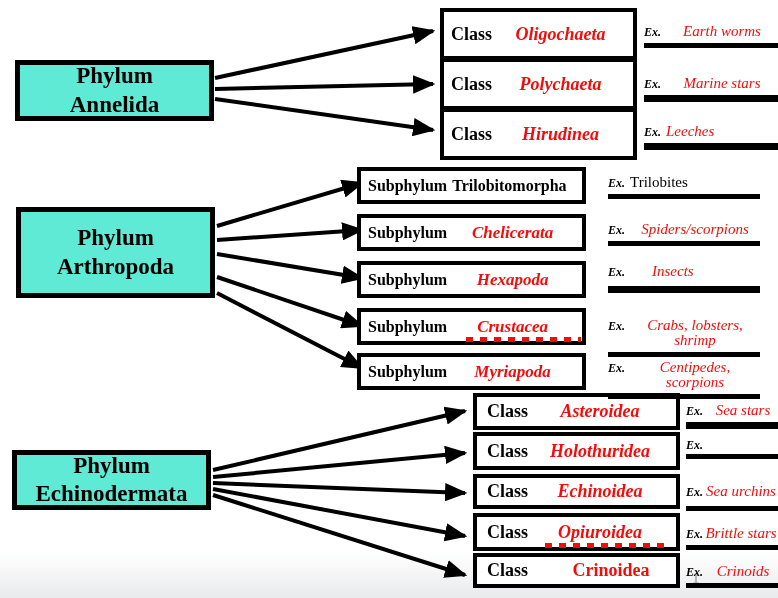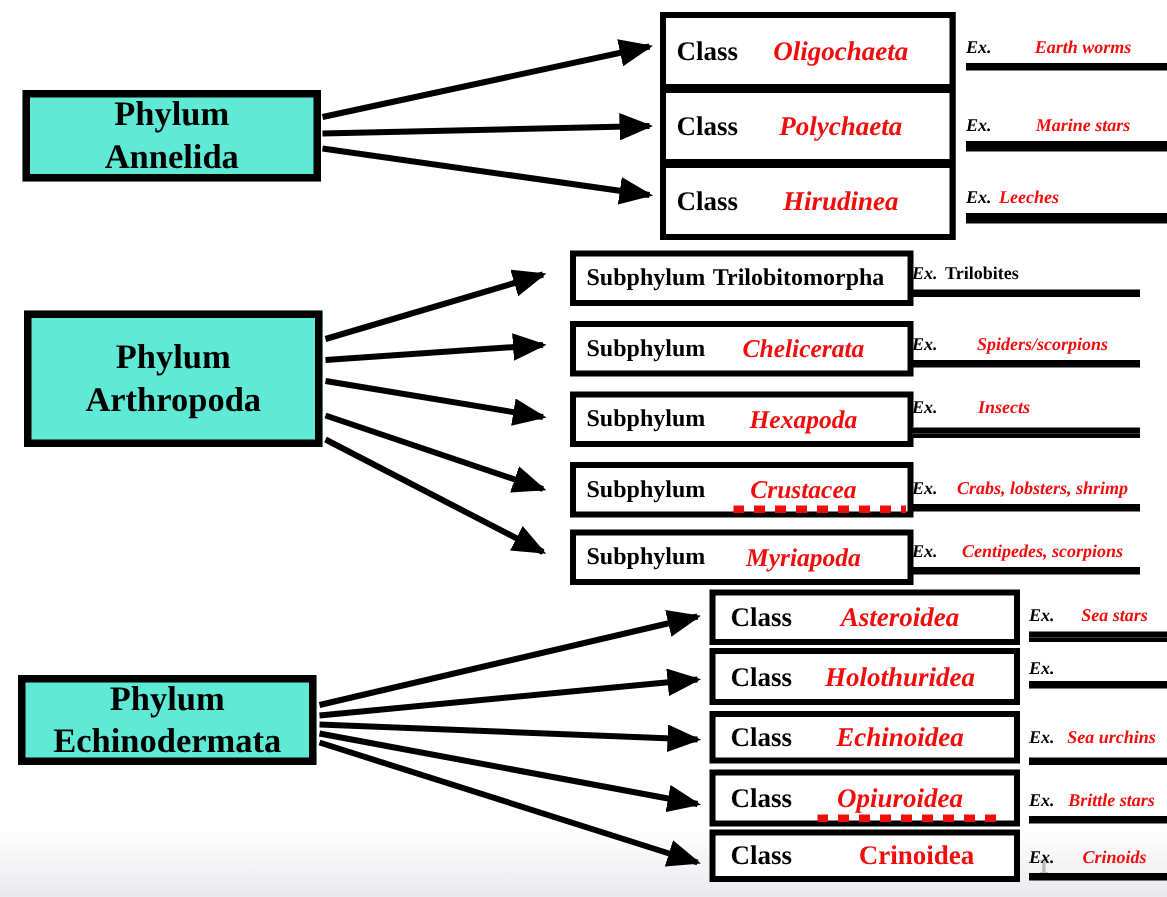--- a/index.html
+++ b/index.html
@@ -17,40 +17,40 @@
     display:flex;flex-direction:column;align-items:center;justify-content:center;
     font-weight:700;font-size:23px;line-height:1.22;text-align:center;}
 
   .stack{position:absolute;z-index:2;background:#000;border:4px solid #000;
     display:flex;flex-direction:column;}
   .stack .row{flex:1;background:#fff;display:flex;align-items:center;padding-left:7px;}
   .stack .sep{height:6px;background:#000;}
 
   .sbox,.ebox{position:absolute;z-index:2;background:#fff;border:4px solid #000;
     display:flex;align-items:center;}
-  .sbox{left:380px;width:229px;height:37px;padding-left:7px;}
+  .sbox{left:357px;width:229px;height:37px;padding-left:7px;}
   .ebox{left:473px;width:207px;padding-left:10px;}
 
   .lbl{font-weight:700;font-size:18px;white-space:nowrap;}
   .sbox .lbl{font-size:16px;}
   .sciname{flex:1;text-align:center;font-weight:700;font-style:italic;font-size:18px;
     color:var(--red,#f20d0d);white-space:nowrap;padding-right:4px;}
   .sbox .sciname{font-size:17px;}
   .sciname.upright{font-style:normal;margin-left:22px;}
   .sciname.inkname{color:var(--ink,#000);flex:0 0 auto;text-align:left;margin-left:5px;
     font-size:16px;padding-right:0;}
 
   .clip-marks{position:absolute;left:105px;bottom:-1px;width:115px;height:5px;
     background:repeating-linear-gradient(90deg,var(--red,#f20d0d) 0 7px,transparent 7px 14px);}
   .ebox .clip-marks{left:68px;width:122px;}
 
   .ex{position:absolute;z-index:2;}
   .ex-row{display:flex;align-items:baseline;gap:5px;}
   .ex-label{font-weight:700;font-style:italic;font-size:12px;white-space:nowrap;}
-  .ex-name{flex:1;text-align:center;font-weight:700;font-style:italic;font-size:12px;
+  .ex-name{flex:1;text-align:center;font-weight:400;font-style:italic;font-size:15px;
     line-height:1.02;color:var(--red,#f20d0d);}
   .ex-name.ink{color:var(--ink,#000);font-style:normal;}
   .rule{height:0;border-top:5px solid #000;margin-top:3px;}
   .rule.double{height:2px;border-top:4px solid #000;border-bottom:3px solid #000;background:#fff;}
 
   .faint-num{position:absolute;left:692px;top:570px;z-index:1;color:#b9babc;
     font-size:15px;font-weight:700;}
 </style>
 </head>
 <body>

